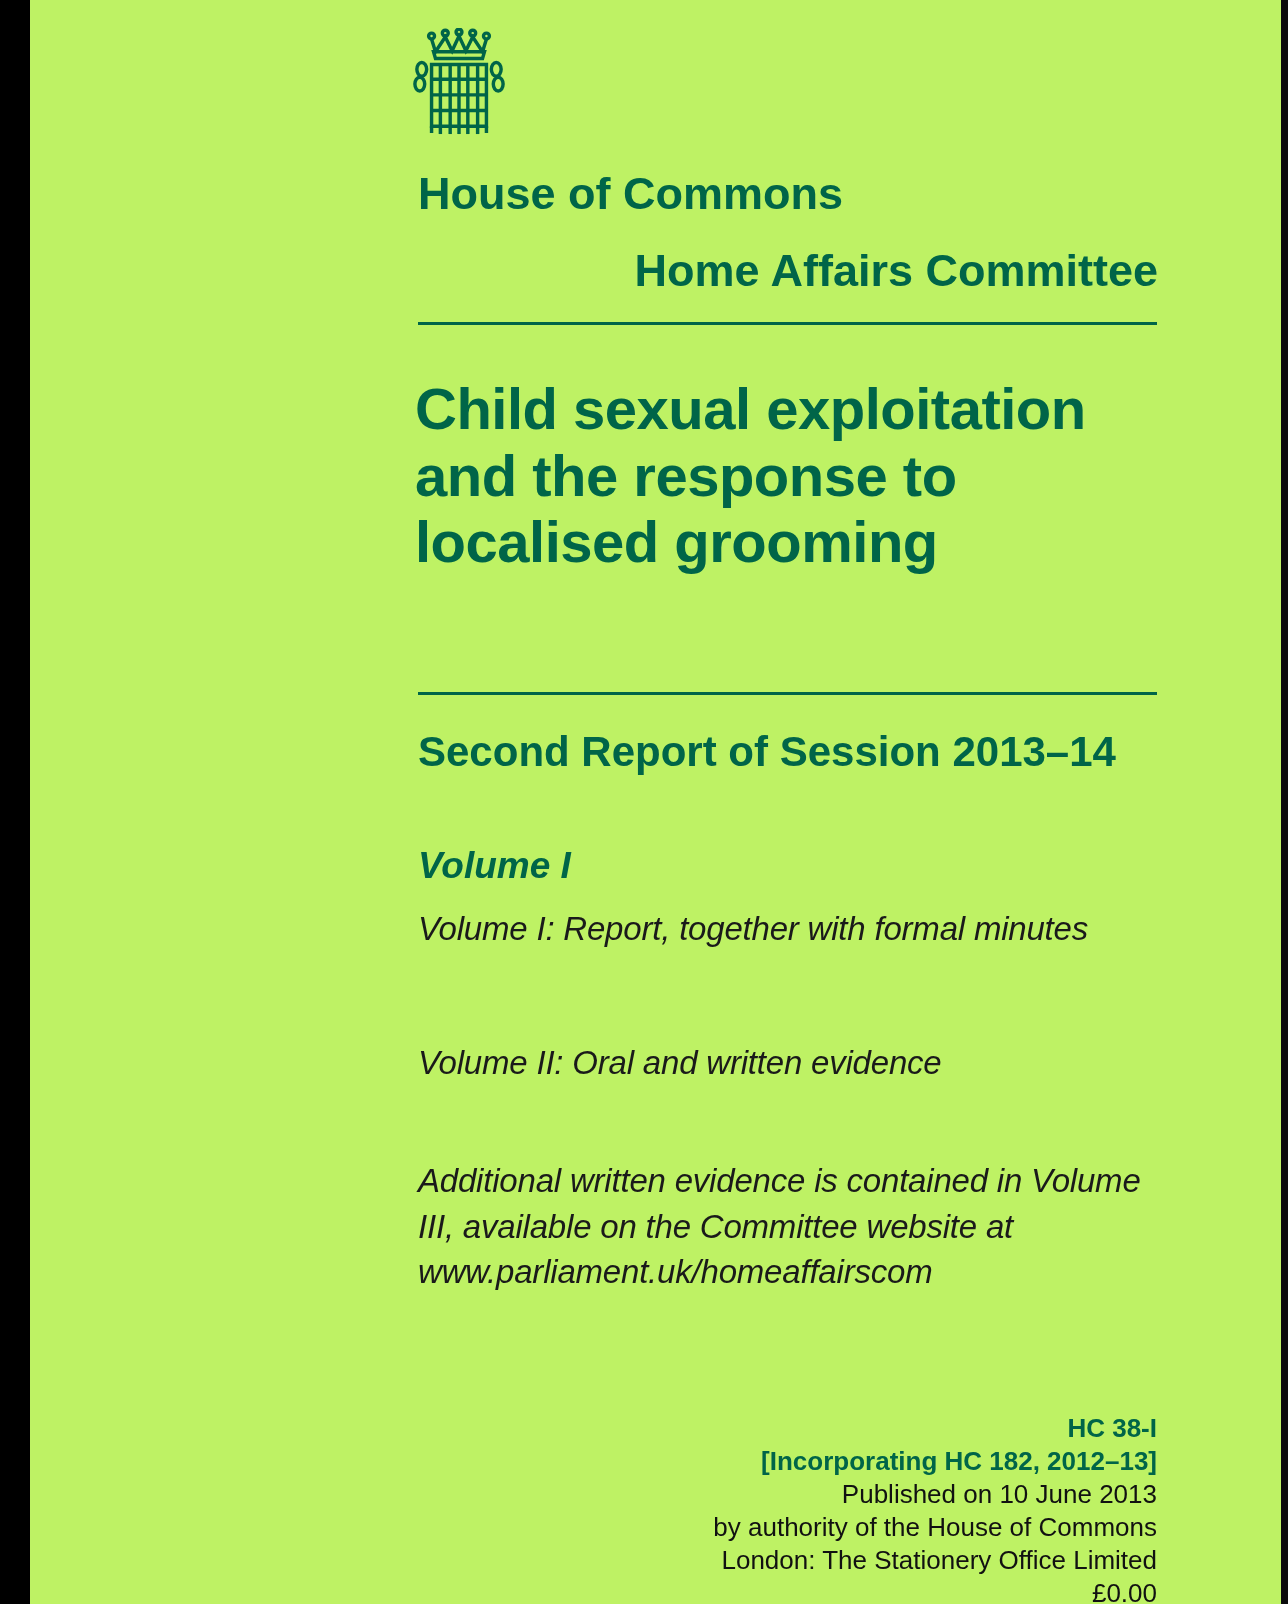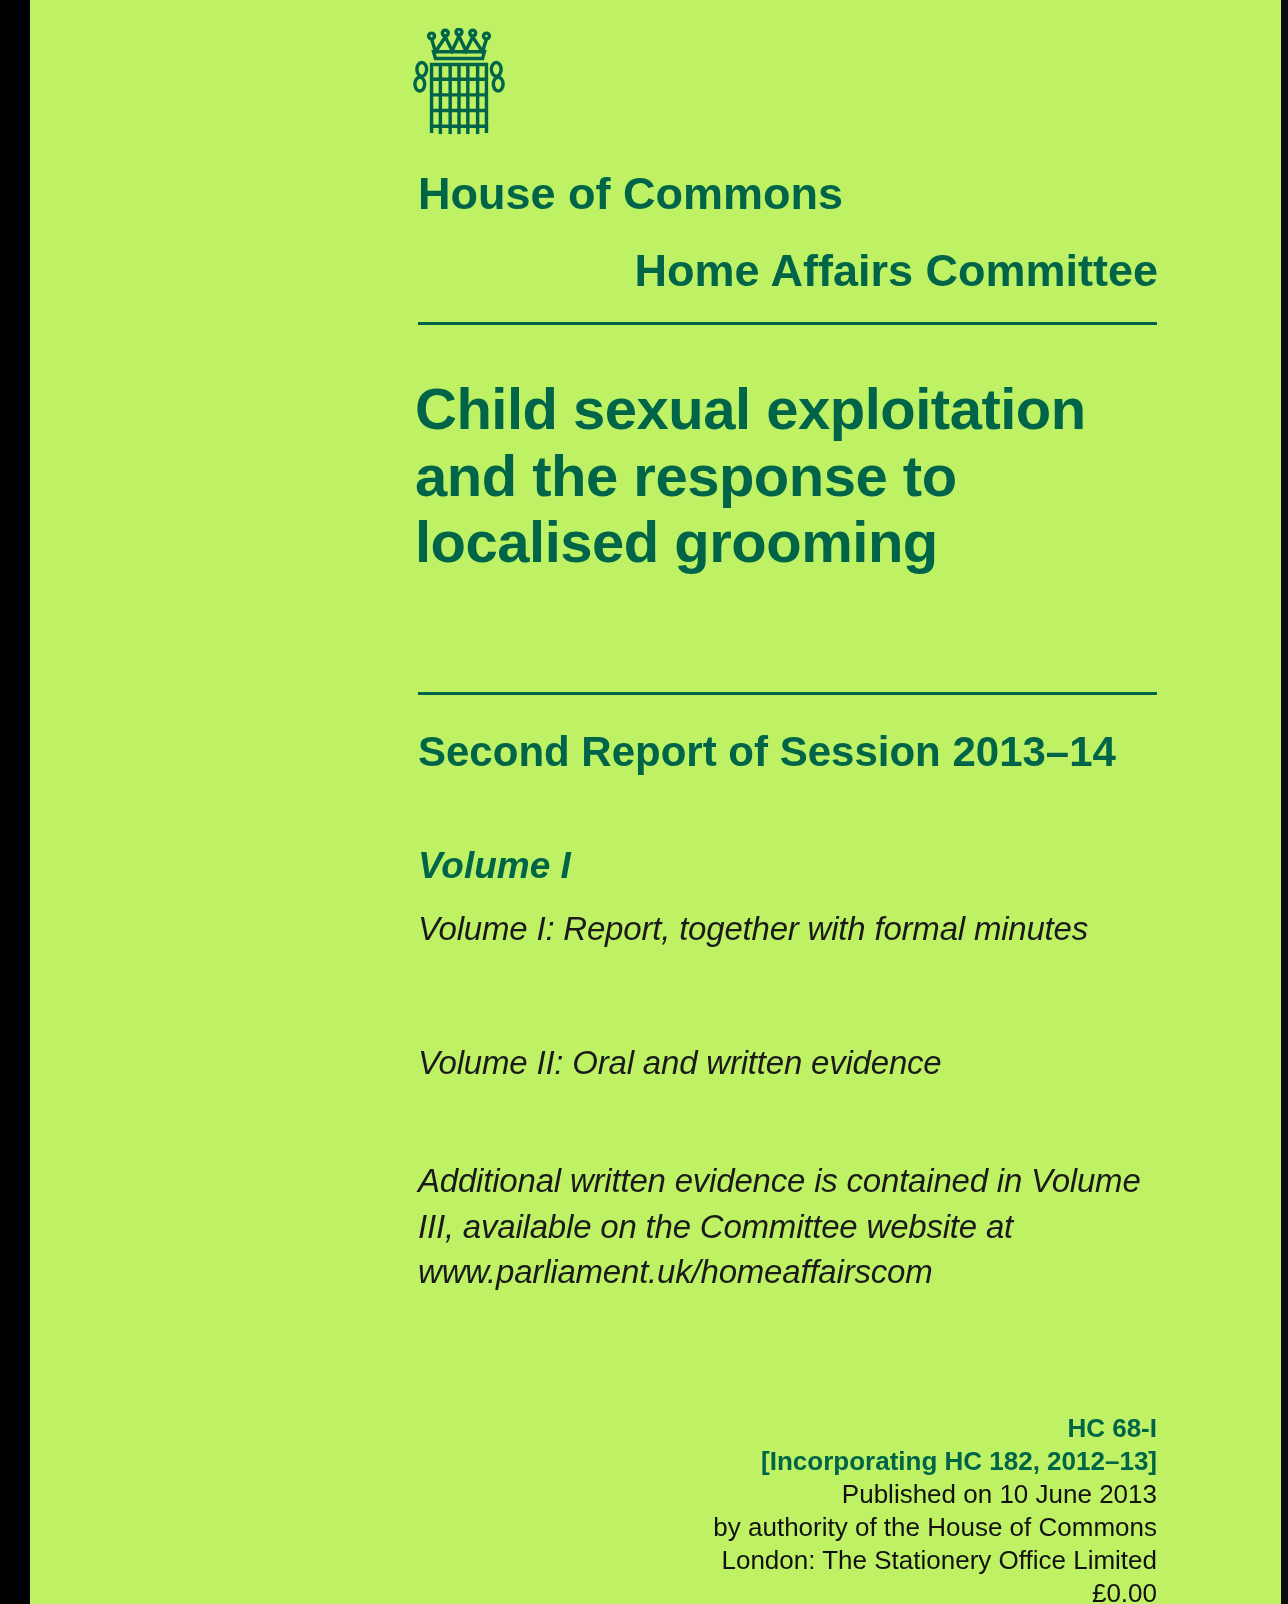--- a/index.html
+++ b/index.html
@@ -110,21 +110,21 @@
   <div class="volume-heading">Volume I</div>
 
   <div class="vol1 body-italic">Volume I: Report, together with formal minutes</div>
 
   <div class="vol2 body-italic">Volume II: Oral and written evidence</div>
 
   <div class="additional body-italic">Additional written evidence is contained in Volume III, available on the Committee website at www.parliament.uk/homeaffairscom</div>
 
 
   <div class="pub-block">
-    <div class="pub-green">HC 68-I</div>
+    <div class="pub-green">HC 38-I</div>
     <div class="pub-green">[Incorporating HC 182, 2012–13]</div>
     <div>Published on 10 June 2013</div>
     <div>by authority of the House of Commons</div>
     <div>London: The Stationery Office Limited</div>
     <div>£0.00</div>
   </div>
 
 </div>
 
 </body></html>

